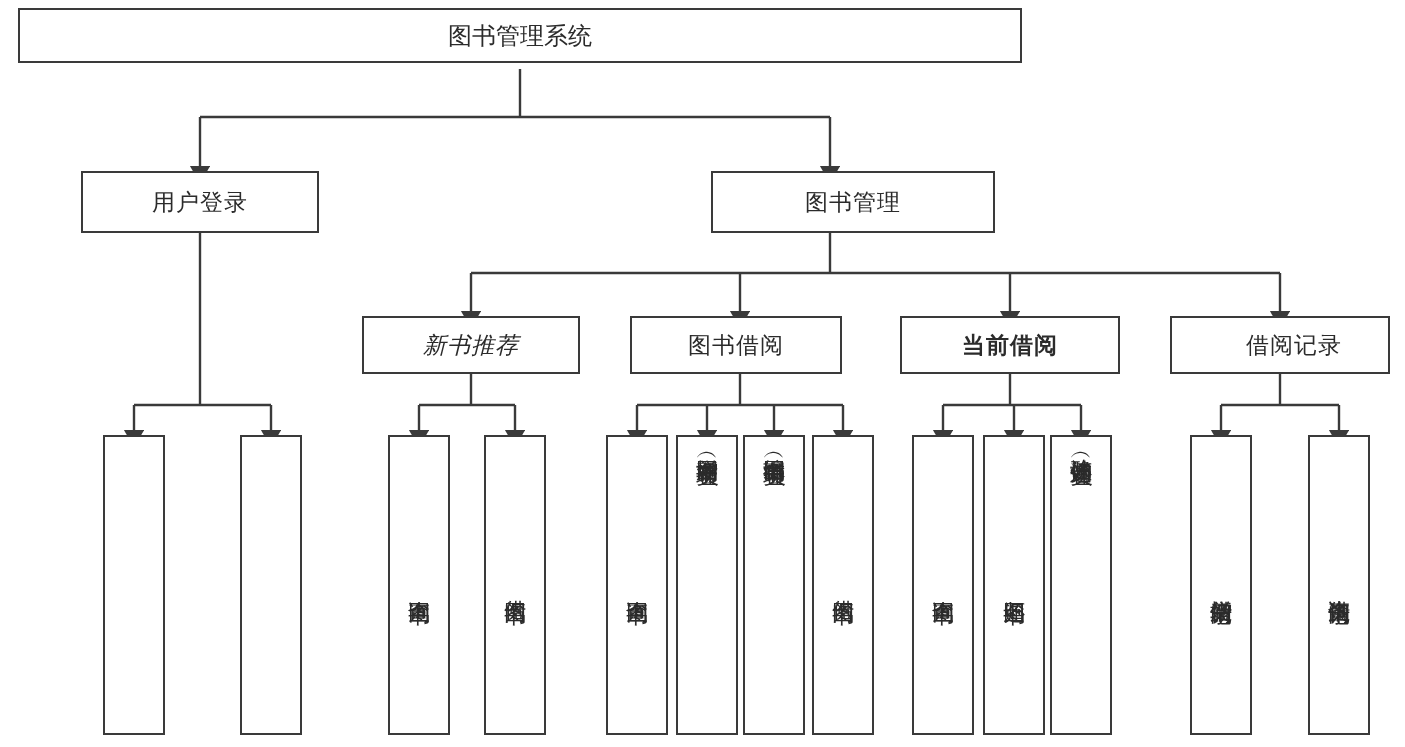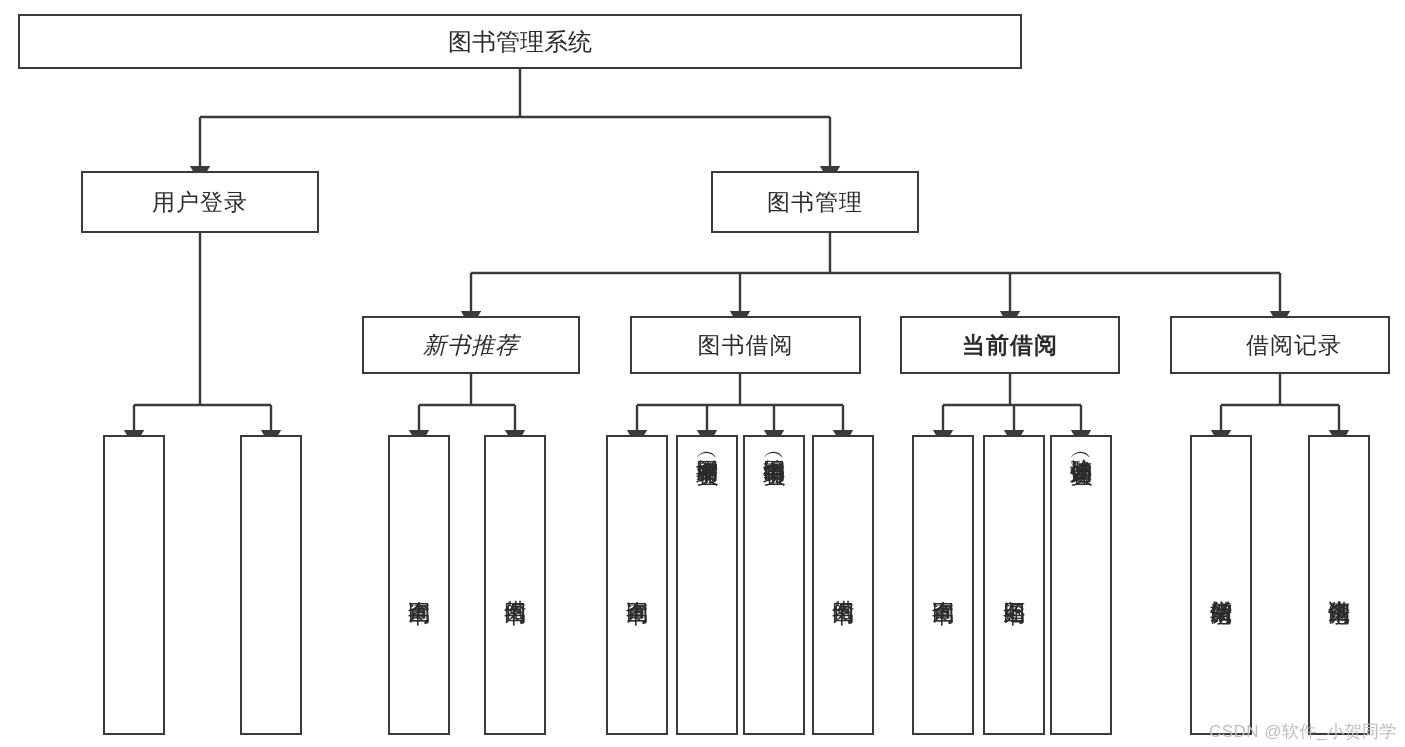--- a/index.html
+++ b/index.html
@@ -65,33 +65,33 @@
         <path d="M1014,405 L1014,433" marker-end="url(#arrow)"></path>
         <path d="M1081,405 L1081,433" marker-end="url(#arrow)"></path>
         <path d="M1280,374 L1280,405"></path>
         <path d="M1221,405 L1339,405"></path>
         <path d="M1221,405 L1221,433" marker-end="url(#arrow)"></path>
         <path d="M1339,405 L1339,433" marker-end="url(#arrow)"></path>
       </g>
   </svg>
 
   <div id="nodes-layer">
-      <div class="node root" style="left: 18px; top: 14px; width: 1004px; height: 55px;">
+      <div class="node root" style="left: 18px; top: 8px; width: 1004px; height: 55px;">
         <span>图书管理系统</span>
       </div>
       <div class="node h" style="left: 81px; top: 171px; width: 238px; height: 62px;">
         <span>用户登录</span>
       </div>
-      <div class="node h" style="left: 711px; top: 171px; width: 208px; height: 62px;">
+      <div class="node h" style="left: 711px; top: 171px; width: 284px; height: 62px;">
         <span>图书管理</span>
       </div>
       <div class="node h" style="left: 362px; top: 316px; width: 218px; height: 58px; font-style: italic;">
         <span>新书推荐</span>
       </div>
-      <div class="node h" style="left: 630px; top: 316px; width: 231px; height: 58px;">
+      <div class="node h" style="left: 630px; top: 316px; width: 212px; height: 58px;">
         <span>图书借阅</span>
       </div>
       <div class="node h" style="left: 900px; top: 316px; width: 220px; height: 58px; font-weight: bold;">
         <span>当前借阅</span>
       </div>
       <div class="node h" style="left: 1170px; top: 316px; width: 220px; height: 58px; padding-left: 28px;">
         <span>借阅记录</span>
       </div>
       <div class="leaf align-end" style="left: 103px; top: 435px; width: 62px; height: 300px;">
         <span class="vtext">用户登录</span>
@@ -127,14 +127,13 @@
         <span class="vtext">确认归还（管理员）</span>
       </div>
       <div class="leaf align-center" style="left: 1190px; top: 435px; width: 62px; height: 300px;">
         <span class="vtext">新增借阅记录</span>
       </div>
       <div class="leaf align-center" style="left: 1308px; top: 435px; width: 62px; height: 300px;">
         <span class="vtext">查询借阅记录</span>
       </div>
     </div>
 
-  <div class="watermark">CSDN @软件_小贺同学</div>
 </div>
 
 </body></html>

